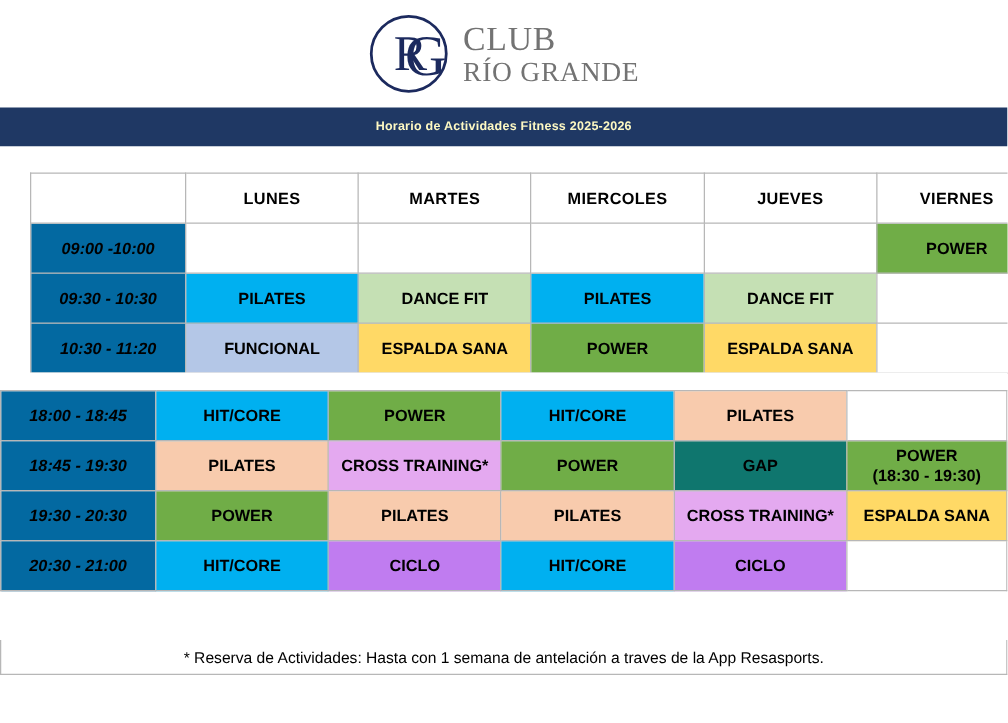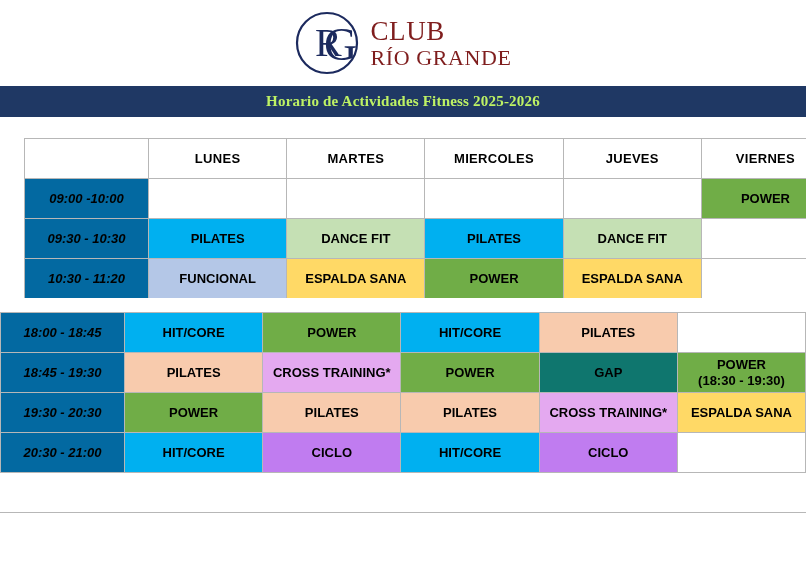--- a/index.html
+++ b/index.html
@@ -44,43 +44,42 @@
   }
   .logo-mark svg { display: block; }
   .logo-text {
     display: flex;
     flex-direction: column;
     justify-content: center;
     line-height: 1.05;
   }
   .logo-text .l1, .logo-text .l2 {
     font-family: "Liberation Serif", serif;
-    color: #7f1d1d;
+    color: #737373;
     font-size: 27px;
     letter-spacing: 0.6px;
     font-weight: 400;
   }
   .logo-text .l2 { font-size: 22px; }
 
   
   .title-bar {
     position: absolute;
     left: 0;
     top: 86px;
     width: 806px;
     height: 31px;
     background: #1f3864;
-    color: #bef264;
-    display: flex;
-    align-items: center;
-    justify-content: center;
-    font-size: 15px;
+    color: #fef9c3;
+    display: flex;
+    align-items: center;
+    justify-content: center;
+    font-size: 10px;
     font-weight: bold;
     letter-spacing: 0.2px;
-    font-family: Liberation Serif, serif;
   }
 
   
   table.sched {
     position: absolute;
     border-collapse: collapse;
     table-layout: fixed;
     width: 806px;
   }
   table.sched td, table.sched th {
@@ -259,15 +258,16 @@
           <td style="background: rgb(0, 176, 240);">HIT/CORE</td>
           <td style="background: rgb(192, 124, 240);">CICLO</td>
           <td style="background: rgb(0, 176, 240);">HIT/CORE</td>
           <td style="background: rgb(192, 124, 240);">CICLO</td>
           <td style="background: rgb(255, 255, 255);"></td>
         </tr>
       </tbody>
   </table>
 
   <div class="notes" style="top:512px;">
+    <div class="note">* Reserva de Actividades: Hasta con 1 semana de antelación a traves de la App Resasports.</div>
   </div>
 
 </div>
 
 </body></html>

